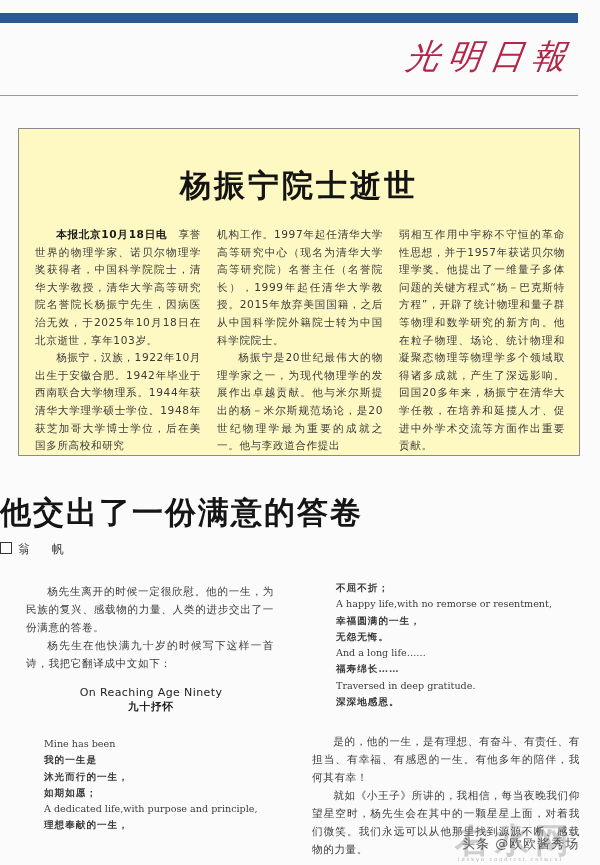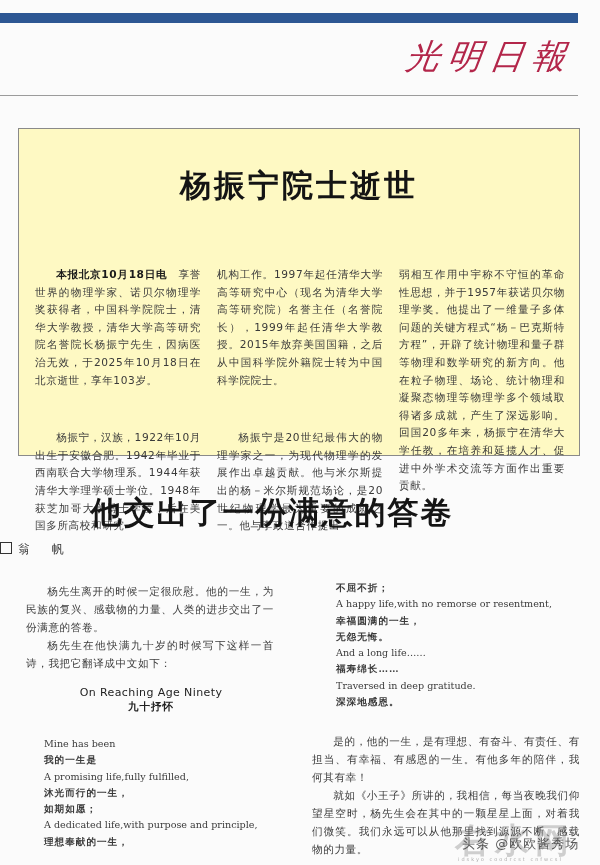--- a/index.html
+++ b/index.html
@@ -7,25 +7,25 @@
   body { position: relative; font-family: "DejaVu Sans", sans-serif; color: #2a2a2a; }
 
   .top-bar { position: absolute; left: 0; top: 13px; width: 578px; height: 10px; background: #2d5793; }
   .masthead { position: absolute; right: 26px; top: 34px; font-family: "DejaVu Serif", serif; font-style: italic; font-size: 34px; color: #b3264a; letter-spacing: 8px; transform: skewX(-8deg); }
   .rule { position: absolute; left: 0; top: 95px; width: 578px; height: 1px; background: #9b9b9b; }
 
   .notice-box { position: absolute; left: 18px; top: 128px; width: 562px; height: 328px; border: 1.5px solid #8a8a8a; background: #fef9c3; }
   .notice-title { position: absolute; left: 0; right: 0; top: 36px; text-align: center; font-family: "DejaVu Sans", sans-serif; font-weight: bold; font-size: 31px; letter-spacing: 3px; color: #141414; }
   .notice-cols { position: absolute; left: 16px; top: 97px; width: 530px; display: flex; justify-content: space-between; }
   .col { width: 166px; font-size: 10.6px; line-height: 17.6px; text-align: justify; color: #3a3a3a; letter-spacing: 0.6px; }
-  .col p { text-indent: 2em; margin-top: 40px; }
+  .col p { text-indent: 2em; }
   .col p.noindent { text-indent: 0; }
   .dateline { font-weight: bold; color: #1a1a1a; }
 
-  .article-title { position: absolute; left: 0; width: 544px; top: 492px; text-align: center; font-family: Liberation Sans, sans-serif; font-weight: bold; font-size: 31px; letter-spacing: 2px; color: #151515; }
+  .article-title { position: absolute; left: 0; width: 544px; top: 492px; font-family: Liberation Sans, sans-serif; font-weight: bold; font-size: 31px; letter-spacing: 2px; color: #151515; }
   .byline { position: absolute; left: 0; width: 600px; top: 541px; text-align: left; font-size: 12px; color: #3a3a3a; letter-spacing: 9px; }
   .byline .box { display: inline-block; width: 12px; height: 12px; border: 1.4px solid #333; vertical-align: -1px; margin-right: 6px; }
 
   .body-left { position: absolute; left: 26px; top: 582px; width: 248px; font-size: 10.6px; line-height: 18px; color: #3c3c3c; letter-spacing: 0.6px; text-align: justify; }
   .body-left p { text-indent: 2em; }
   .poem-title-en { position: absolute; left: 26px; width: 250px; top: 686px; text-align: center; font-family: "DejaVu Sans", sans-serif; font-size: 11px; letter-spacing: 0.4px; color: #222; }
   .poem-title-cn { position: absolute; left: 26px; width: 250px; top: 700px; text-align: center; font-size: 10.5px; font-weight: bold; color: #222; letter-spacing: 1px; }
   .poem-left { position: absolute; left: 44px; top: 736px; width: 240px; }
   .poem-right { position: absolute; left: 336px; top: 580px; width: 250px; }
   .poem-line { font-family: "DejaVu Serif", serif; font-size: 9.6px; line-height: 16.3px; color: #3a3a3a; white-space: nowrap; }
@@ -71,21 +71,20 @@
   <p>杨先生离开的时候一定很欣慰。他的一生，为民族的复兴、感载物的力量、人类的进步交出了一份满意的答卷。</p>
   <p>杨先生在他快满九十岁的时候写下这样一首诗，我把它翻译成中文如下：</p>
 </div>
 
 <div class="poem-title-en">On Reaching Age Ninety</div>
 <div class="poem-title-cn">九十抒怀</div>
 
 <div class="poem-left">
   <div class="poem-line">Mine has been</div>
   <div class="poem-line cn">我的一生是</div>
-  <div class="poem-line">A promising life,fully fulfilled,</div>
   <div class="poem-line cn">沐光而行的一生，</div>
   <div class="poem-line cn">如期如愿；</div>
   <div class="poem-line">A dedicated life,with purpose and principle,</div>
   <div class="poem-line cn">理想奉献的一生，</div>
 </div>
 
 <div class="poem-right">
   <div class="poem-line cn">不屈不折；</div>
   <div class="poem-line">A happy life,with no remorse or resentment,</div>
   <div class="poem-line cn">幸福圆满的一生，</div>

